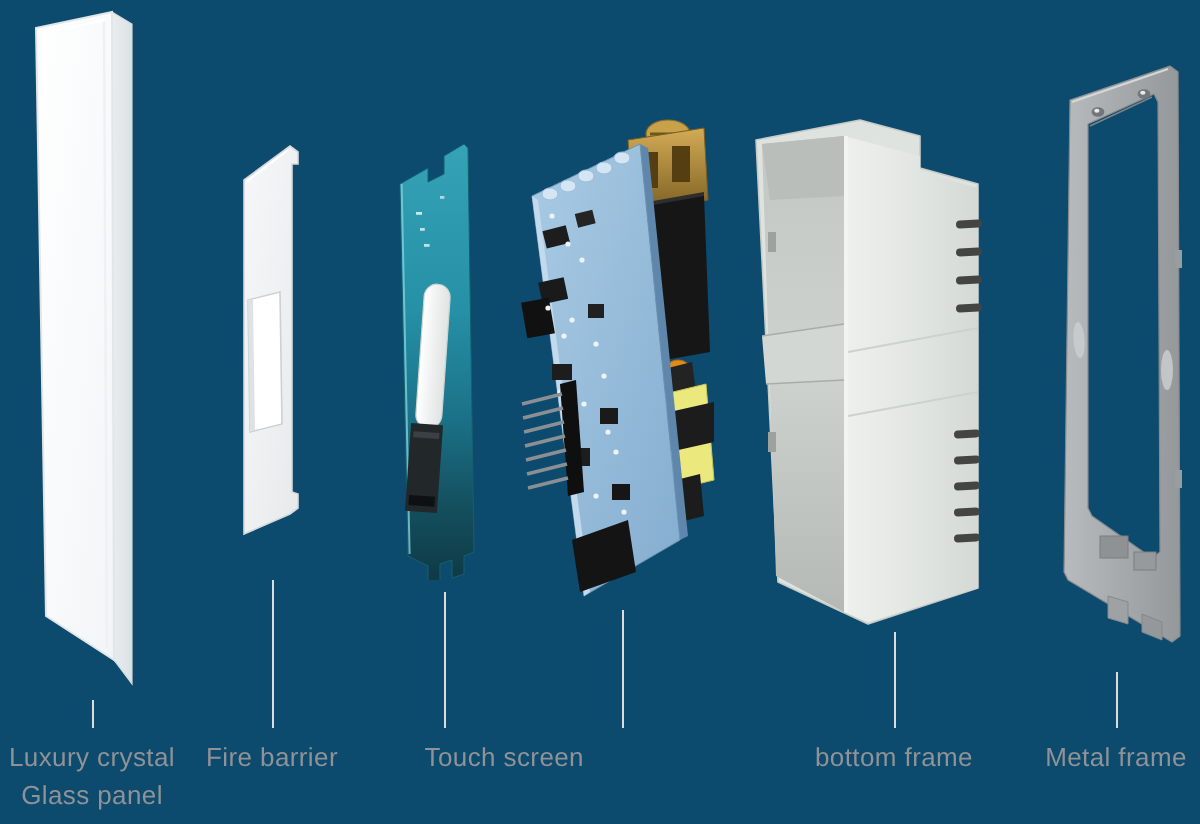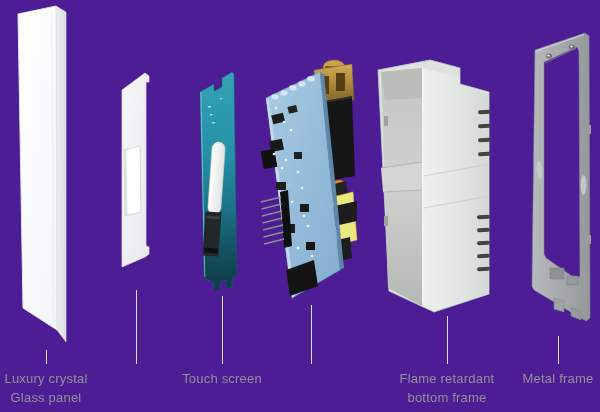--- a/index.html
+++ b/index.html
@@ -1,19 +1,19 @@
 <!DOCTYPE html>
 <html><head>
 <meta charset="utf-8">
 <style>
   html,body{margin:0;padding:0;}
   .stage{
     position:relative;
     width:600px;height:412px;
-    background:#4c1d95;
+    background:#0c4a6e;
     overflow:hidden;
     font-family:"Liberation Sans", sans-serif;
   }
   .comp-svg{position:absolute;display:block;}
   .leader{
     position:absolute;
     width:1px;
     background:#dcdcdc;
   }
   .label{
@@ -273,25 +273,28 @@
   <div class="leader" style="left:136px;top:290px;height:74px;"></div>
   <div class="leader" style="left:222px;top:296px;height:68px;"></div>
   <div class="leader" style="left:311px;top:305px;height:59px;"></div>
   <div class="leader" style="left:447px;top:316px;height:48px;"></div>
   <div class="leader" style="left:558px;top:336px;height:28px;"></div>
 
   <div class="label" style="left:-24px;">
     <span>Luxury crystal</span>
     <span>Glass panel</span>
   </div>
-  <div class="label" style="left:152px;">
+  <div class="label" style="left:66px;">
+    <span>Fire barrier</span>
+    <span></span>
+  </div>
+  <div class="label" style="left:152px;text-align:right;">
     <span>Touch screen</span>
   </div>
   <div class="label" style="left:377px;">
-    <span>Flame retardant</span>
     <span>bottom frame</span>
   </div>
   <div class="label" style="left:488px;">
     <span>Metal frame</span>
     <span></span>
   </div>
 
 </div>
 
 </body></html>

